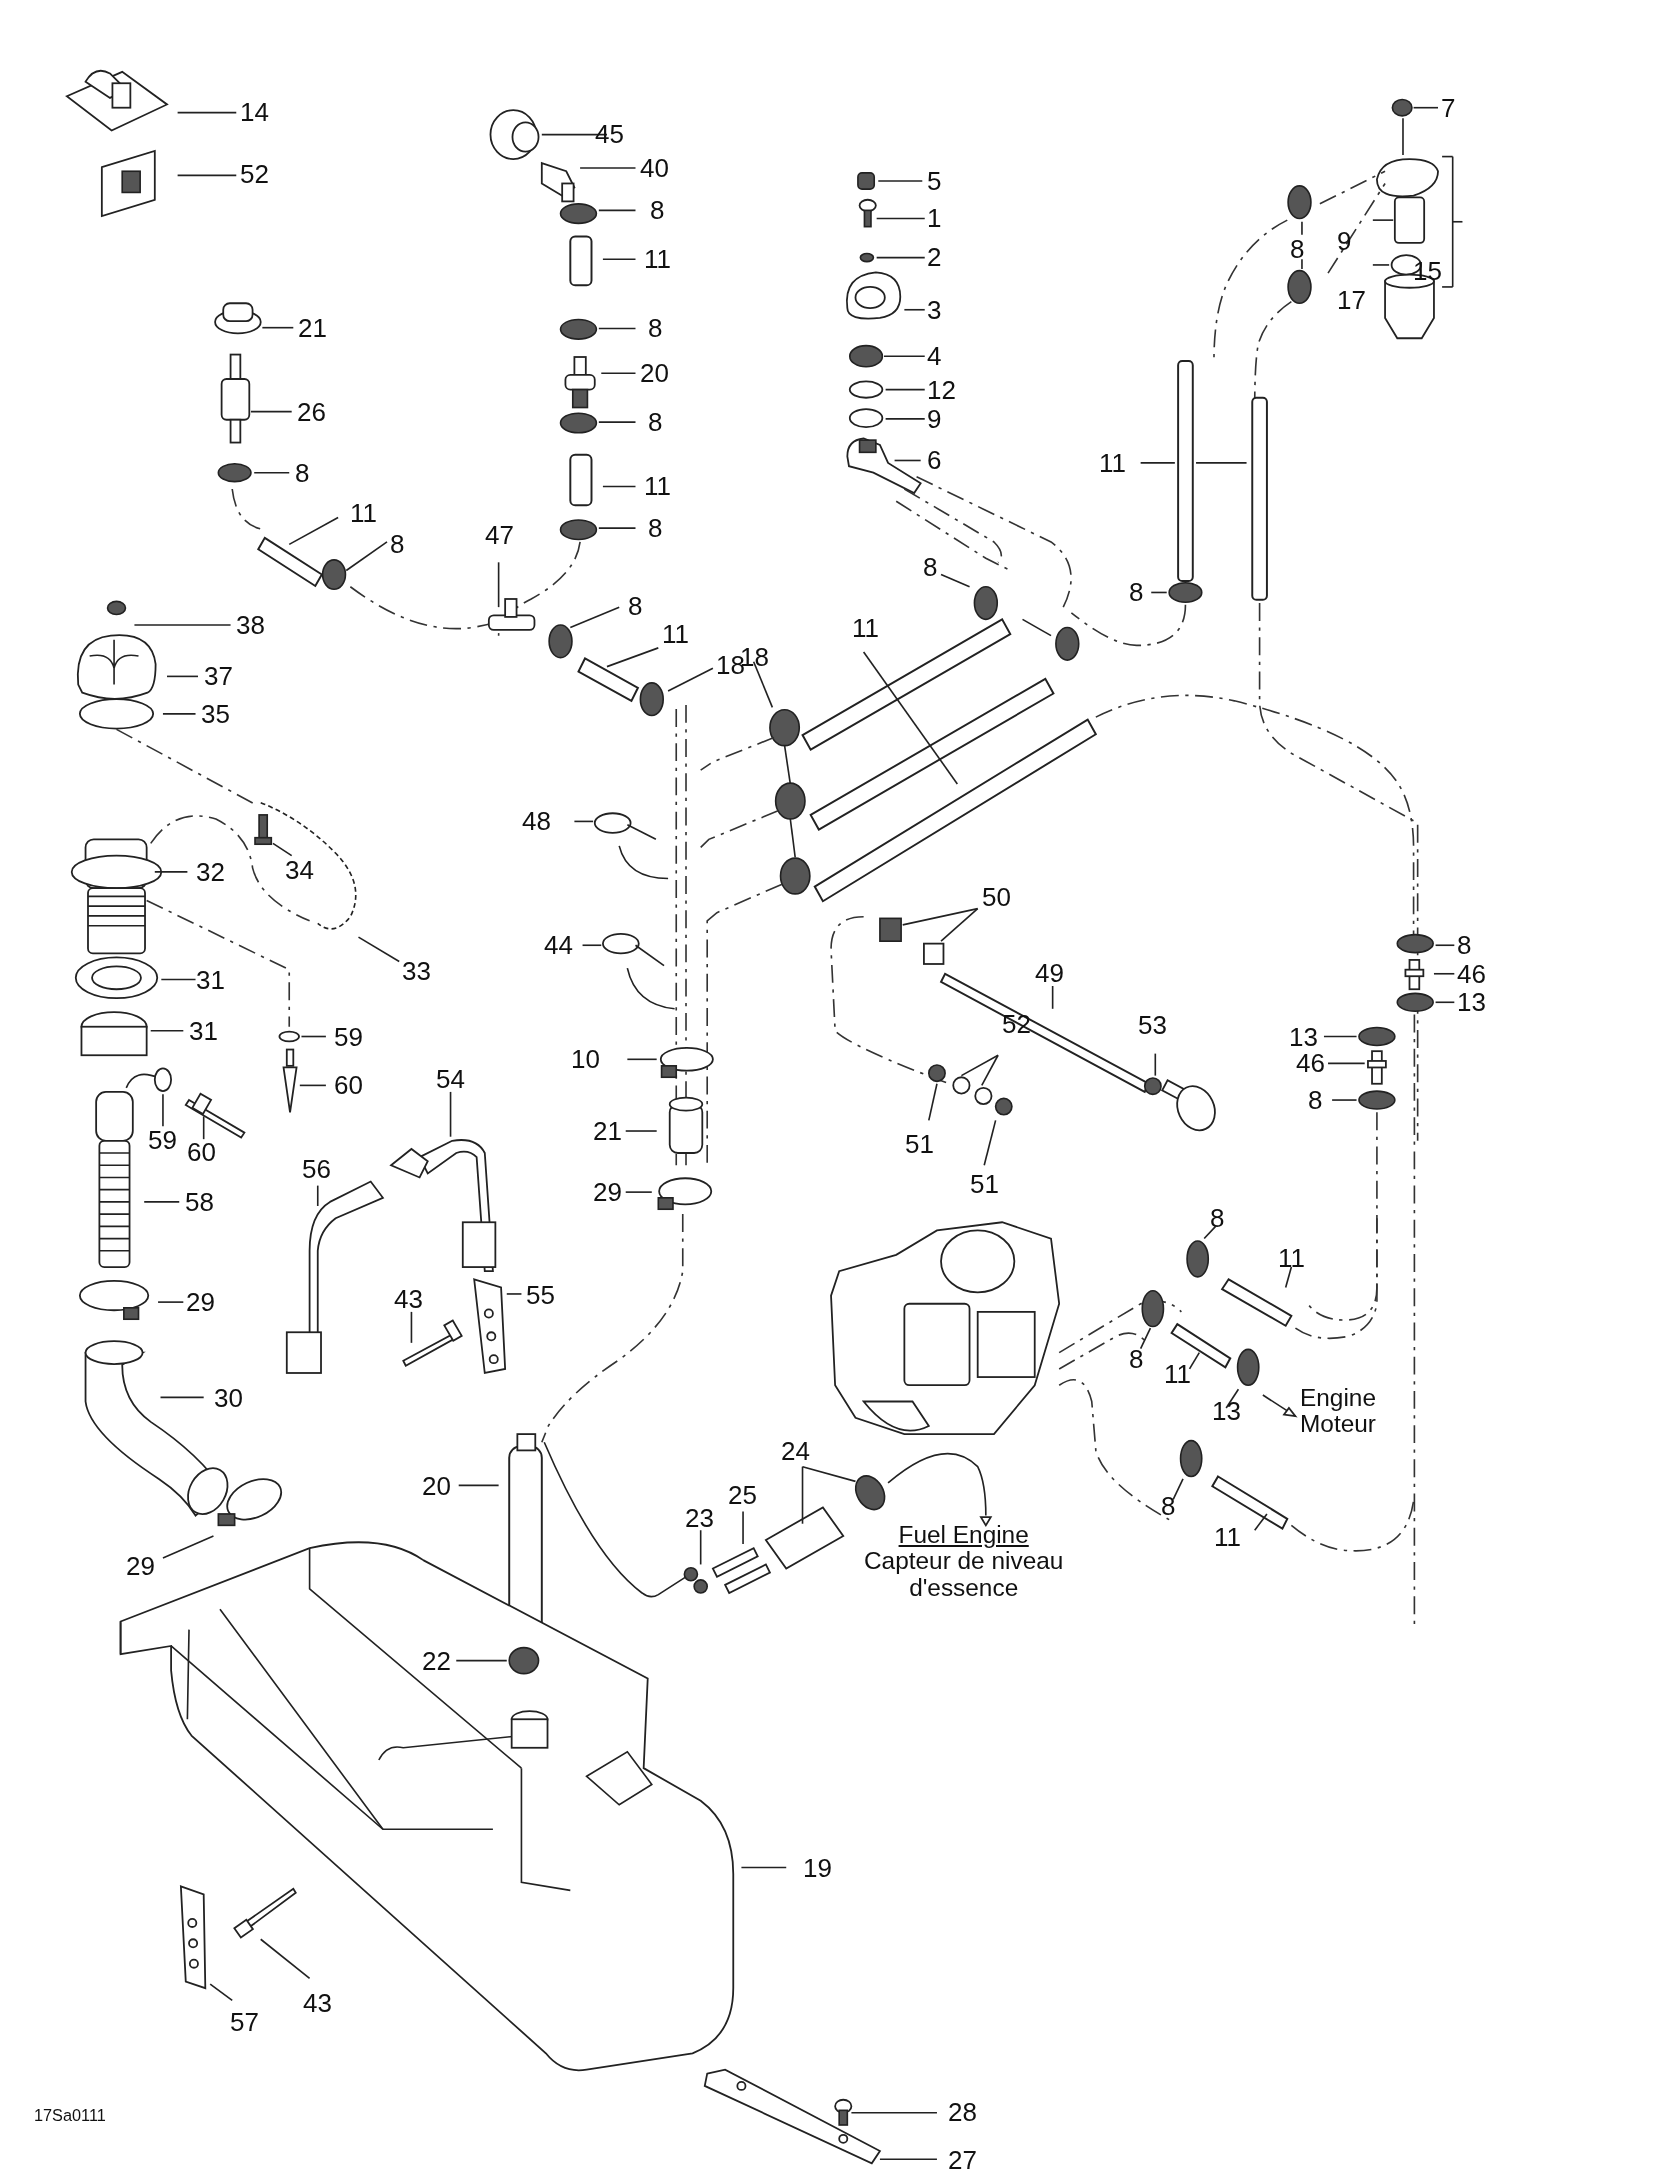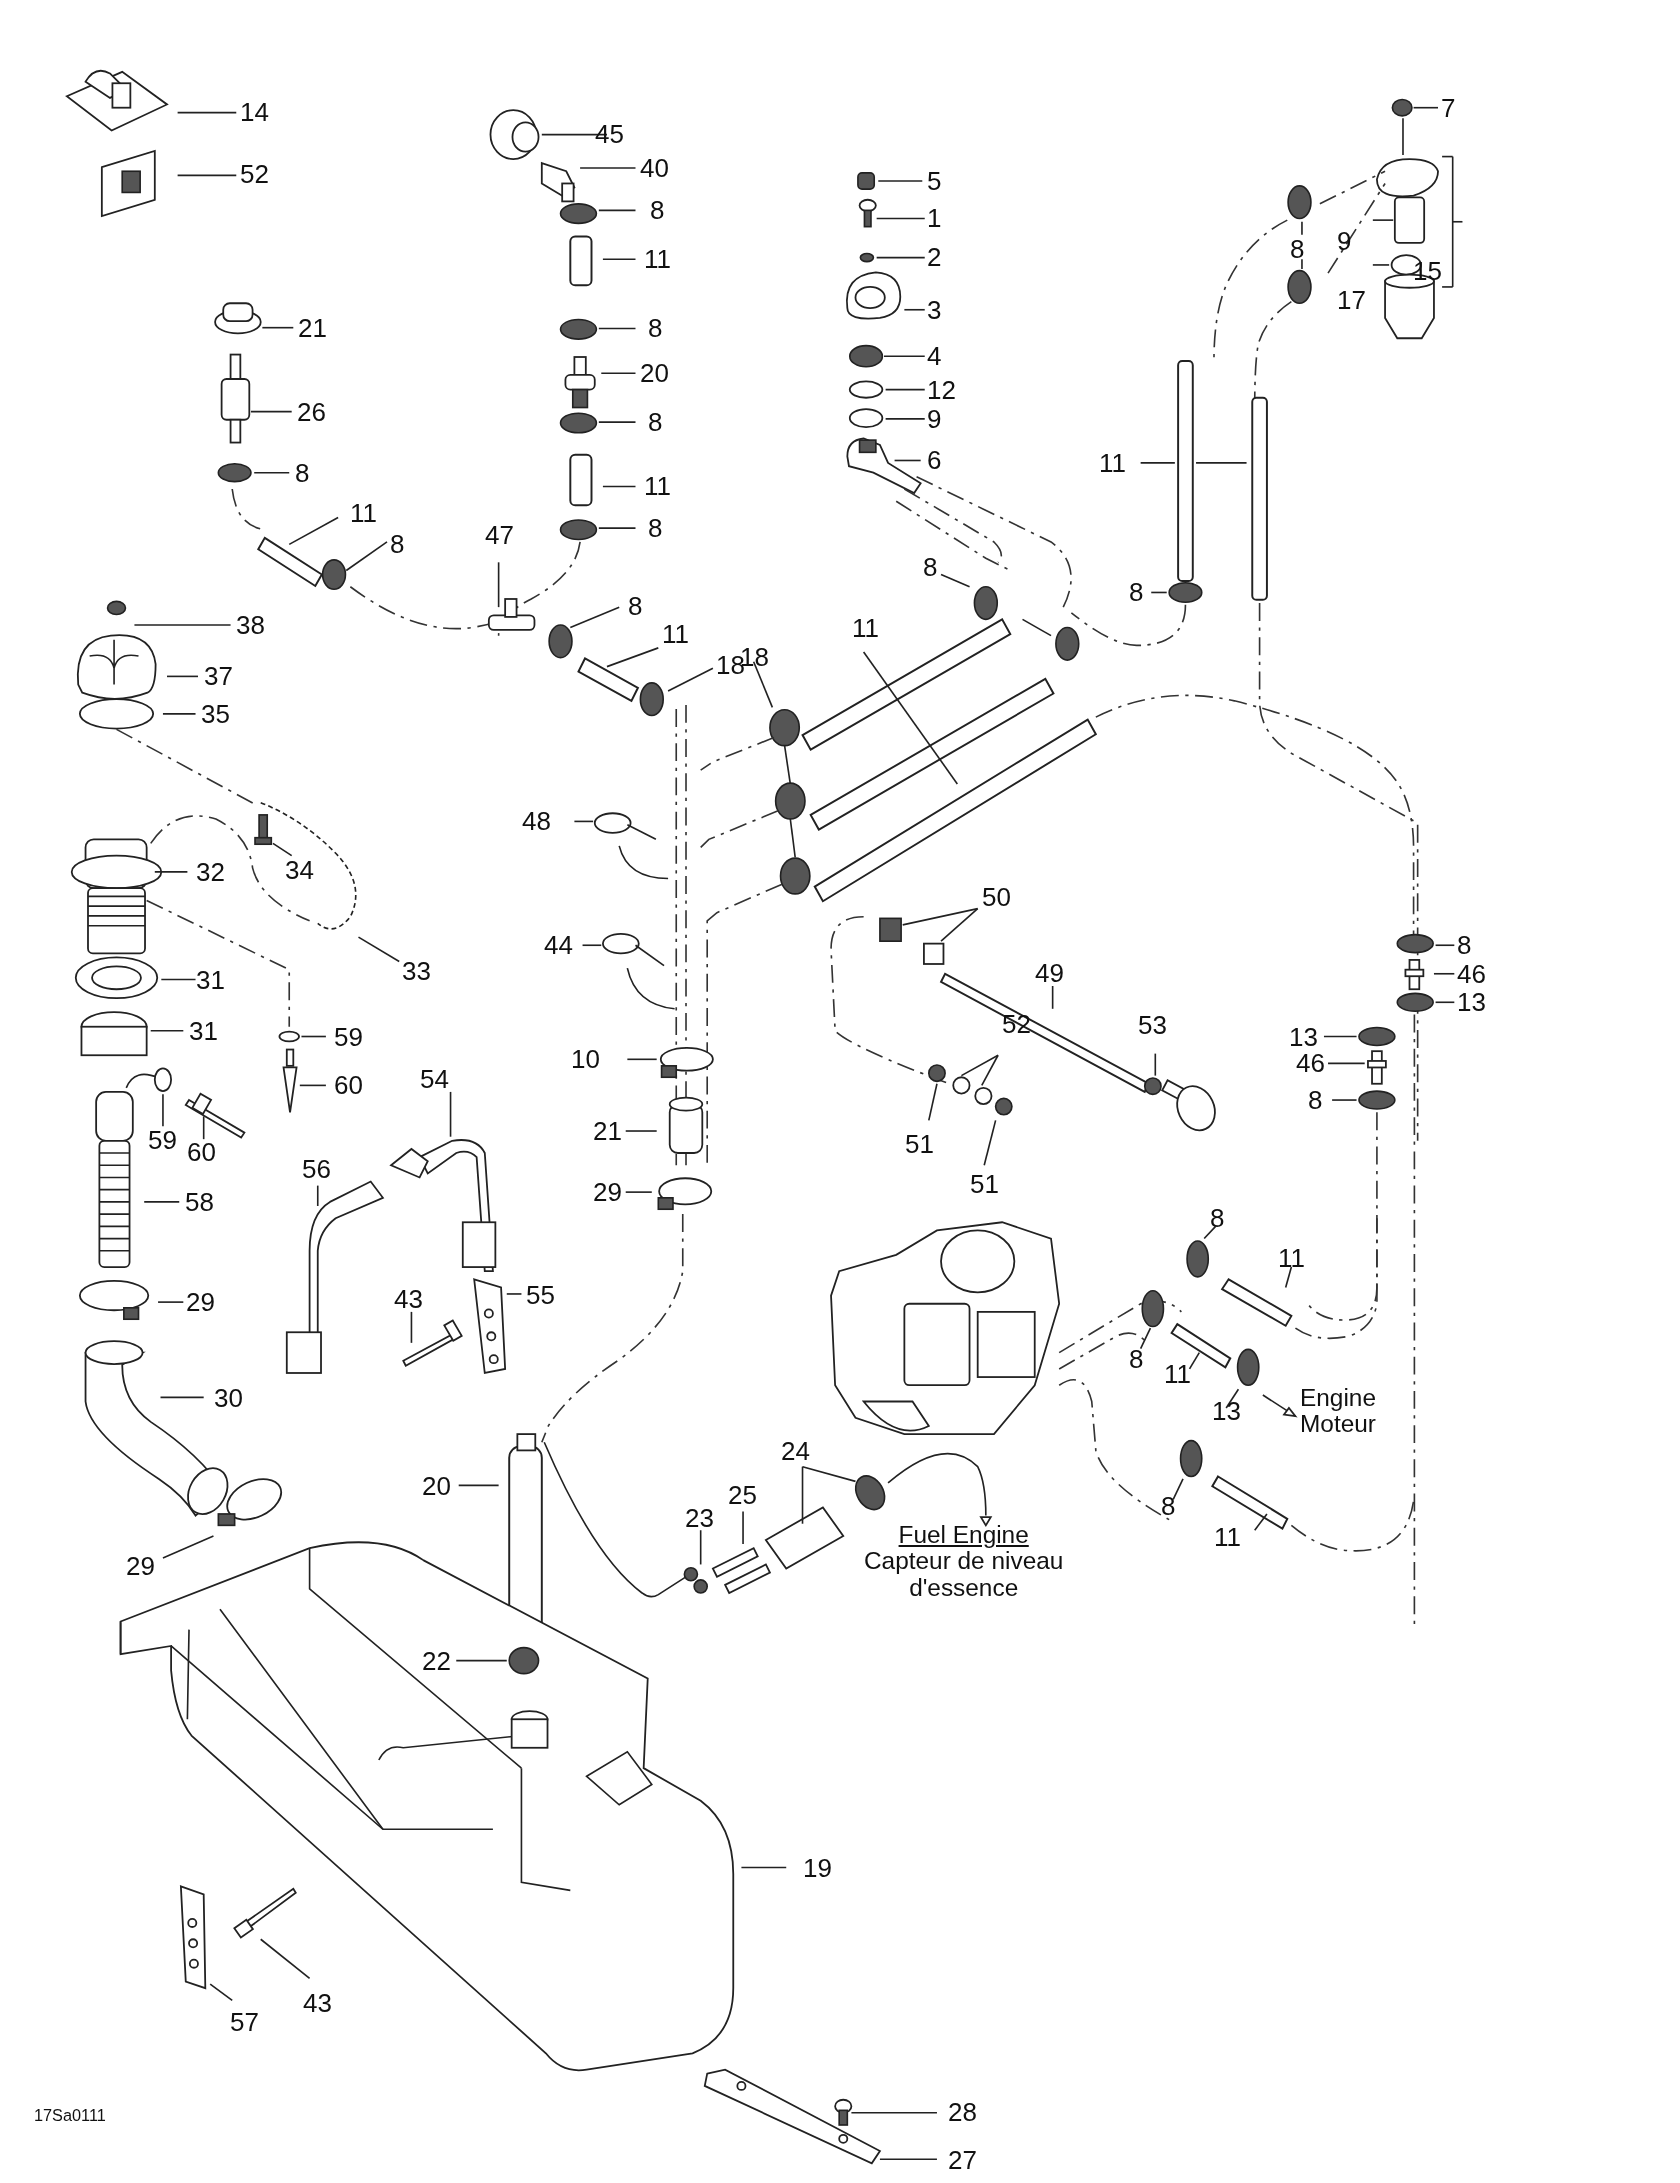--- a/index.html
+++ b/index.html
@@ -491,21 +491,21 @@
   <span class="lbl" style="left:187px;top:1139px">60</span>
   <span class="lbl" style="left:185px;top:1189px">58</span>
   <span class="lbl" style="left:186px;top:1289px">29</span>
   <span class="lbl" style="left:214px;top:1385px">30</span>
   <span class="lbl" style="left:126px;top:1553px">29</span>
   <span class="lbl" style="left:522px;top:808px">48</span>
   <span class="lbl" style="left:544px;top:932px">44</span>
   <span class="lbl" style="left:571px;top:1046px">10</span>
   <span class="lbl" style="left:593px;top:1118px">21</span>
   <span class="lbl" style="left:593px;top:1179px">29</span>
-  <span class="lbl" style="left:420px;top:1066px">54</span>
+  <span class="lbl" style="left:436px;top:1066px">54</span>
   <span class="lbl" style="left:302px;top:1156px">56</span>
   <span class="lbl" style="left:526px;top:1282px">55</span>
   <span class="lbl" style="left:394px;top:1286px">43</span>
   <span class="lbl" style="left:982px;top:884px">50</span>
   <span class="lbl" style="left:1035px;top:960px">49</span>
   <span class="lbl" style="left:1138px;top:1012px">53</span>
   <span class="lbl" style="left:1002px;top:1011px">52</span>
   <span class="lbl" style="left:905px;top:1131px">51</span>
   <span class="lbl" style="left:970px;top:1171px">51</span>
   <span class="lbl" style="left:1457px;top:932px">8</span>

